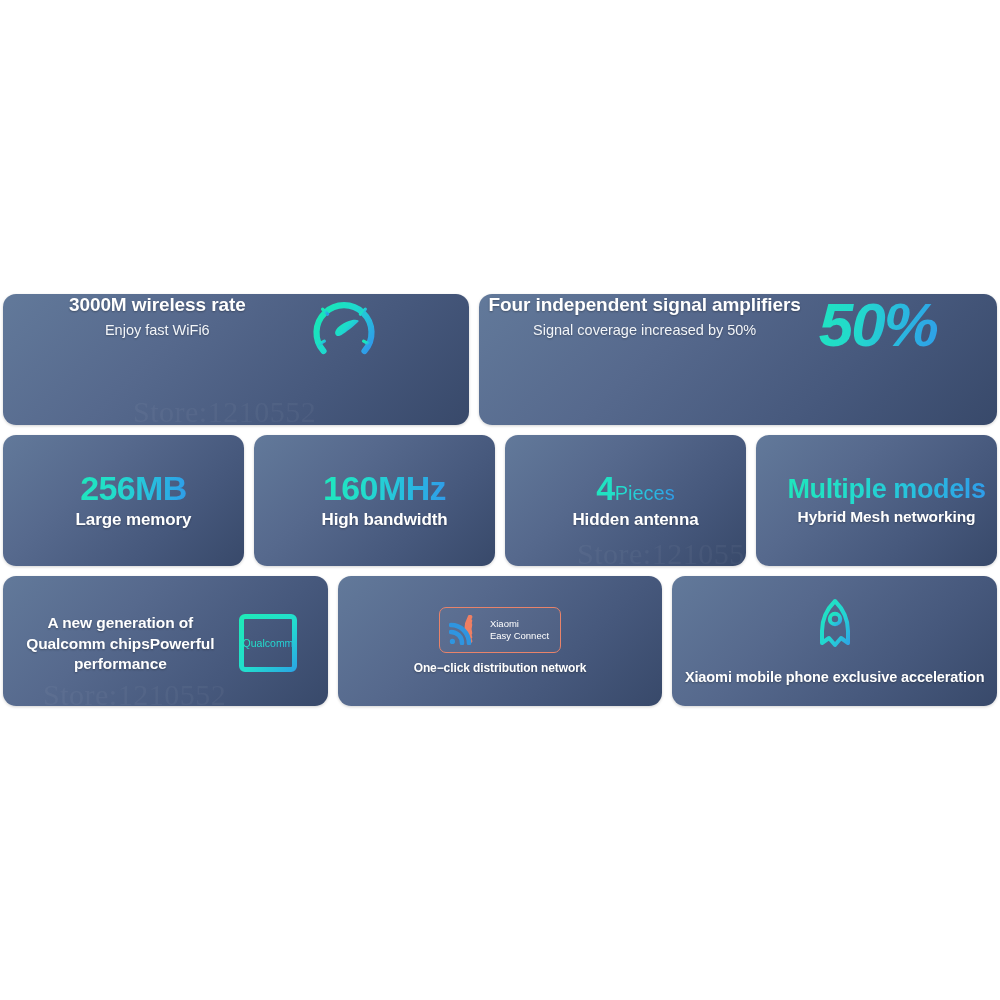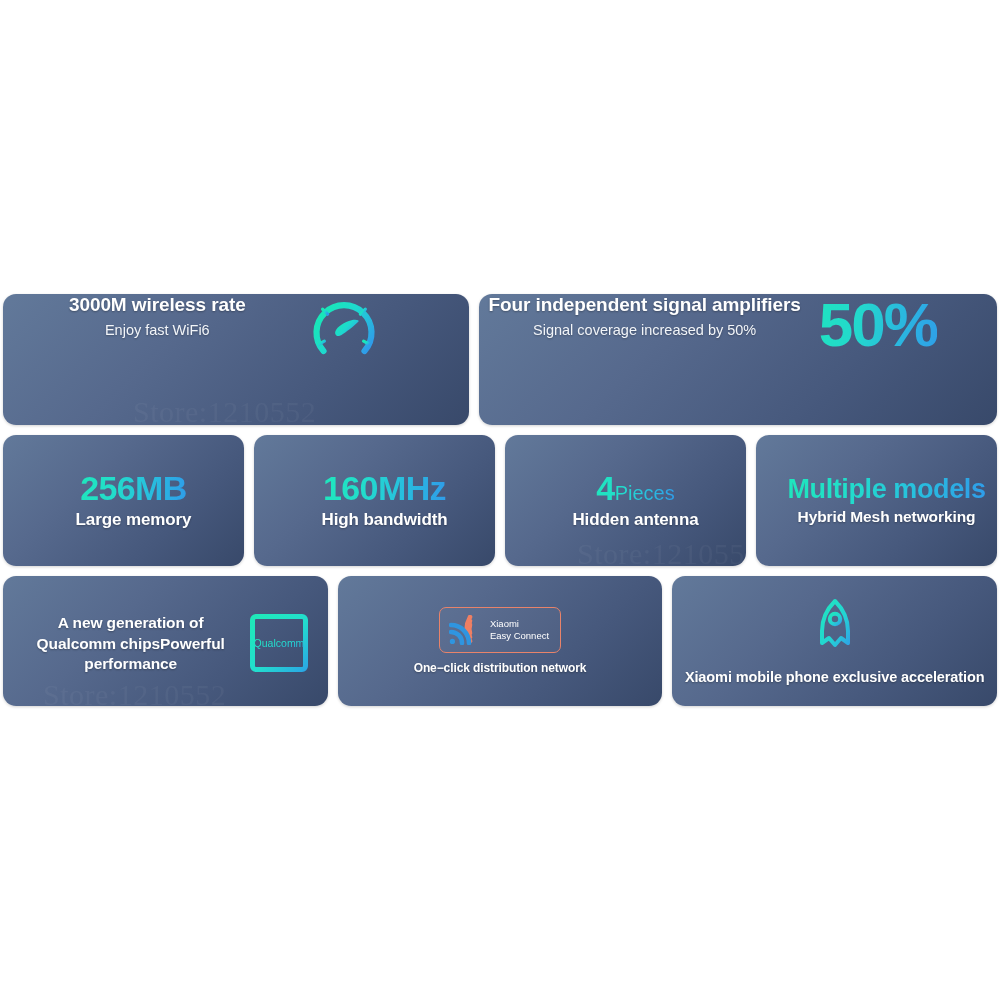--- a/index.html
+++ b/index.html
@@ -96,21 +96,21 @@
     margin-top: 5px;
     text-shadow: 0 1px 2px rgba(0,0,0,0.28);
   }
 
   
   .card-rate .wide-text { margin-left: 66px; }
   .card-rate .gauge-wrap { margin-left: 62px; }
 
   
   .card-amp .wide-text { margin-left: 10px; }
-  .card-amp .big-pct { margin-left: 18px; }
+  .card-amp .big-pct { margin-left: 18px; font-style: italic; }
 
   .big-pct {
     font-size: 62px;
     font-weight: 700;
     line-height: 1;
     letter-spacing: -2px;
     background: linear-gradient(100deg, #1fe3c0 0%, #23d8cd 35%, #2ab6e0 70%, #2f9fe8 100%);
     -webkit-background-clip: text;
     background-clip: text;
     color: transparent;
@@ -155,21 +155,21 @@
     white-space: nowrap;
   }
   .stat-label.compact { font-size: 15.5px; }
 
   
   .chip-inner {
     position: absolute;
     inset: 0;
     display: flex;
     align-items: center;
-    justify-content: flex-end;
+    justify-content: center;
     gap: 14px;
     padding: 0 12px;
     box-sizing: border-box;
     margin-top: 6px;
   }
   .chip-text {
     color: #ffffff;
     font-size: 15.5px;
     font-weight: 700;
     line-height: 1.32;

